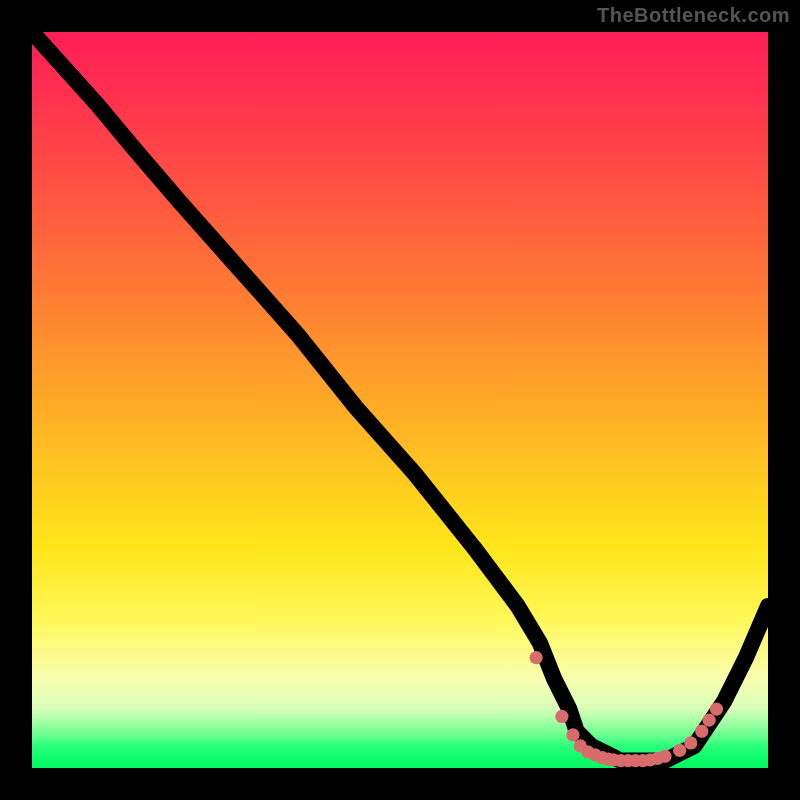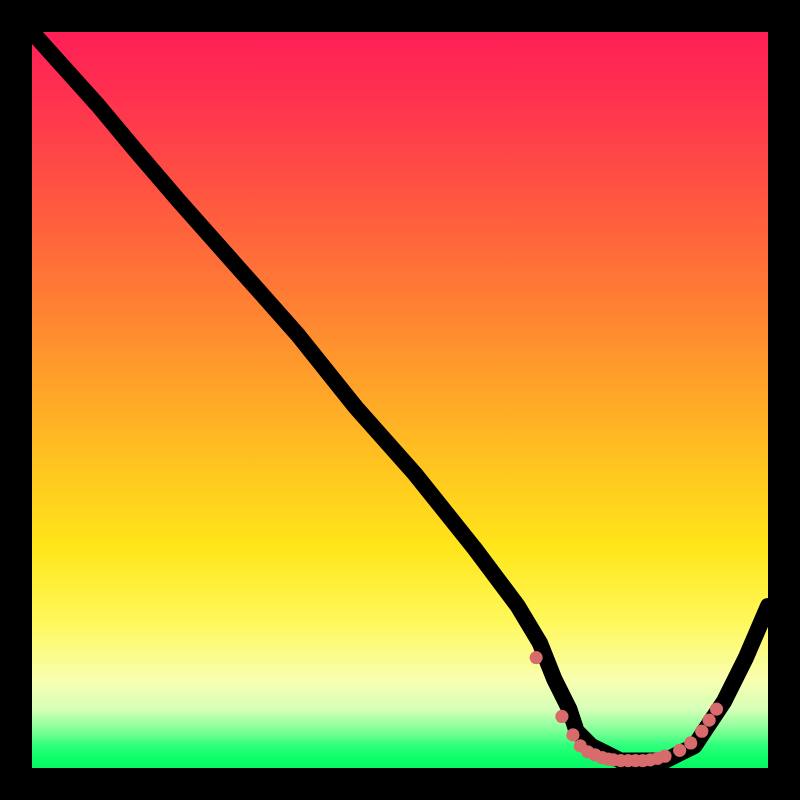--- a/index.html
+++ b/index.html
@@ -69,20 +69,21 @@
   .dot {
     fill: #d86b6b;   
     stroke: none;
   }
 </style>
 </head>
 <body>
 
 <div class="frame">
 
+  <div class="watermark">TheBottleneck.com</div>
 
   <div class="plot-area">
     <svg class="plot-svg" viewBox="0 0 100 100" preserveAspectRatio="none">
       <path id="curve-path" class="curve" d="M0.00 0.00 L9.00 10.00 L14.00 16.00 L20.00 23.00 L28.00 32.00 L36.00 41.00 L44.00 51.00 L52.00 60.00 L60.00 70.00 L66.00 78.00 L69.00 83.00 L71.00 88.00 L73.00 92.00 L74.00 95.00 L76.00 97.00 L78.00 98.00 L80.00 99.00 L82.00 99.00 L84.00 99.00 L86.00 99.00 L88.00 98.00 L90.00 97.00 L94.00 91.00 L97.00 85.00 L100.00 78.00"></path>
       <g id="dots-group">
           <circle cx="68.50" cy="85.00" r="0.9" class="dot"></circle>
           <circle cx="72.00" cy="93.00" r="0.9" class="dot"></circle>
           <circle cx="73.50" cy="95.50" r="0.9" class="dot"></circle>
           <circle cx="74.50" cy="97.00" r="0.9" class="dot"></circle>
           <circle cx="75.50" cy="97.80" r="0.9" class="dot"></circle>

